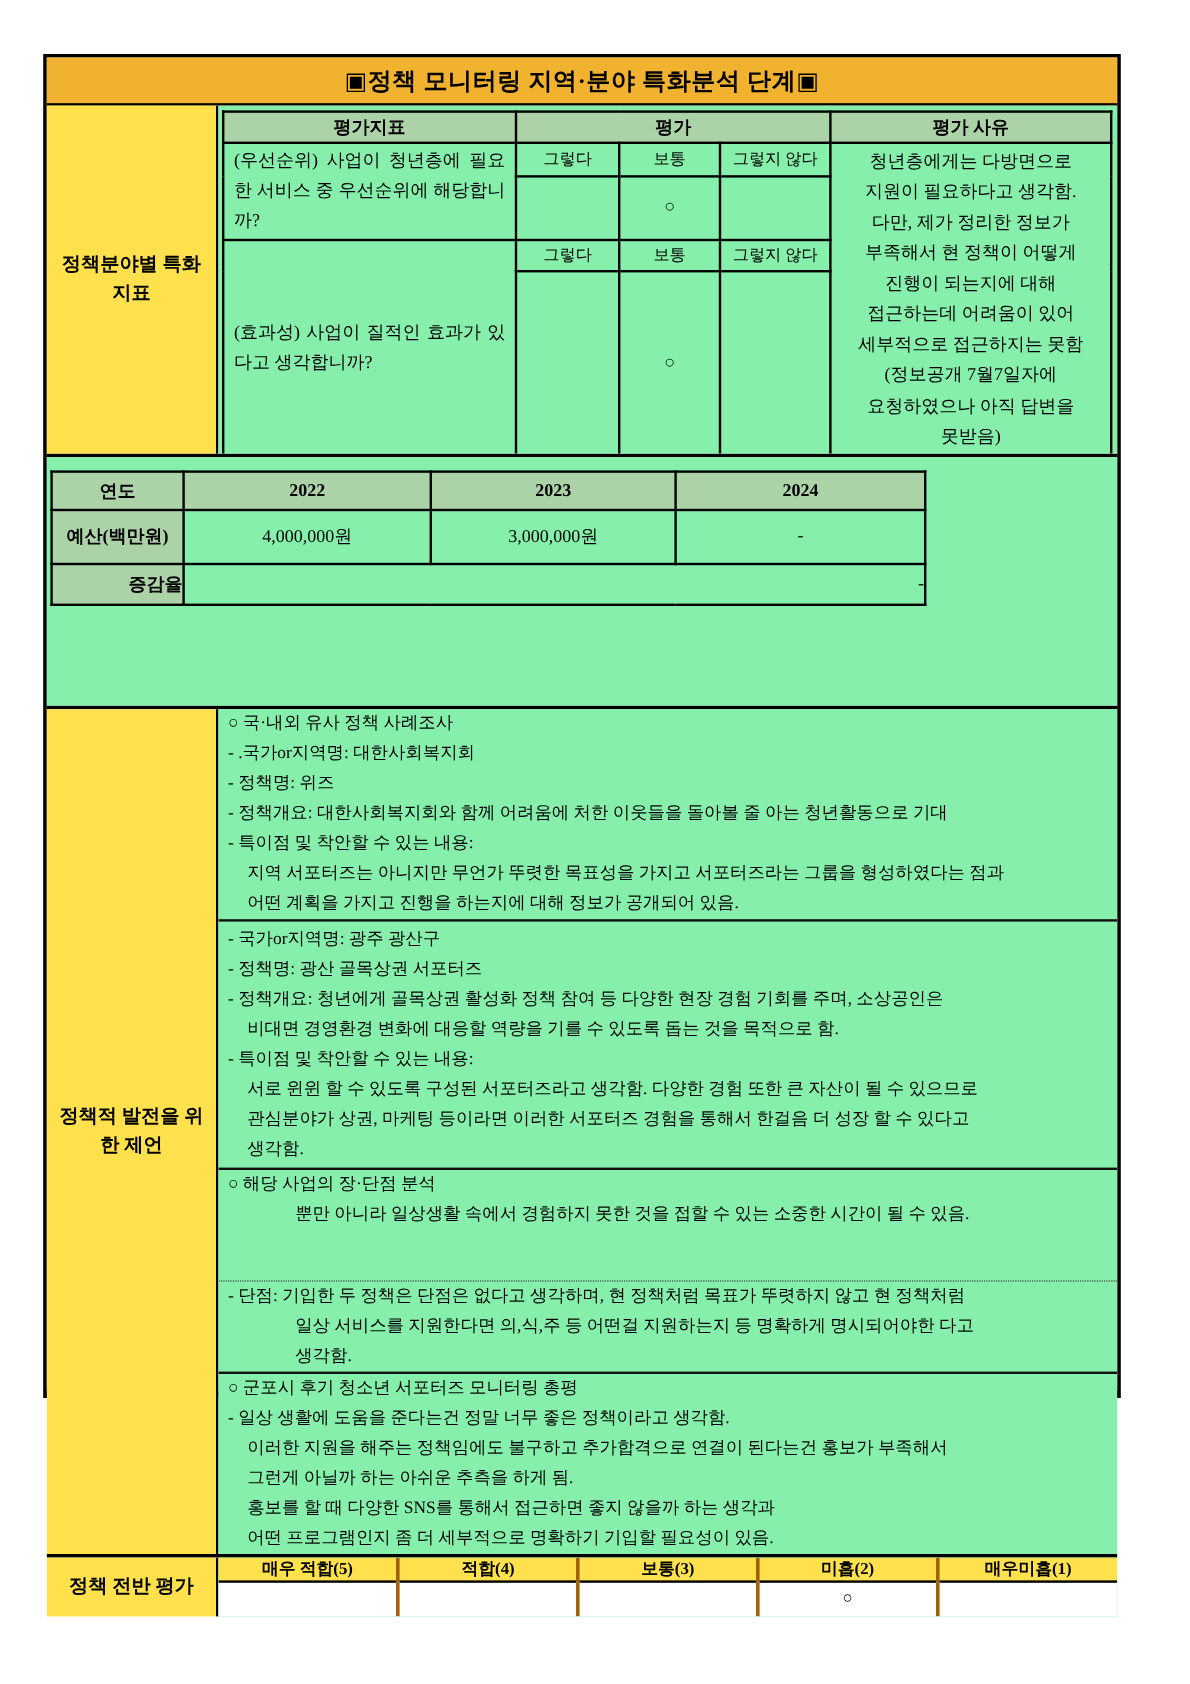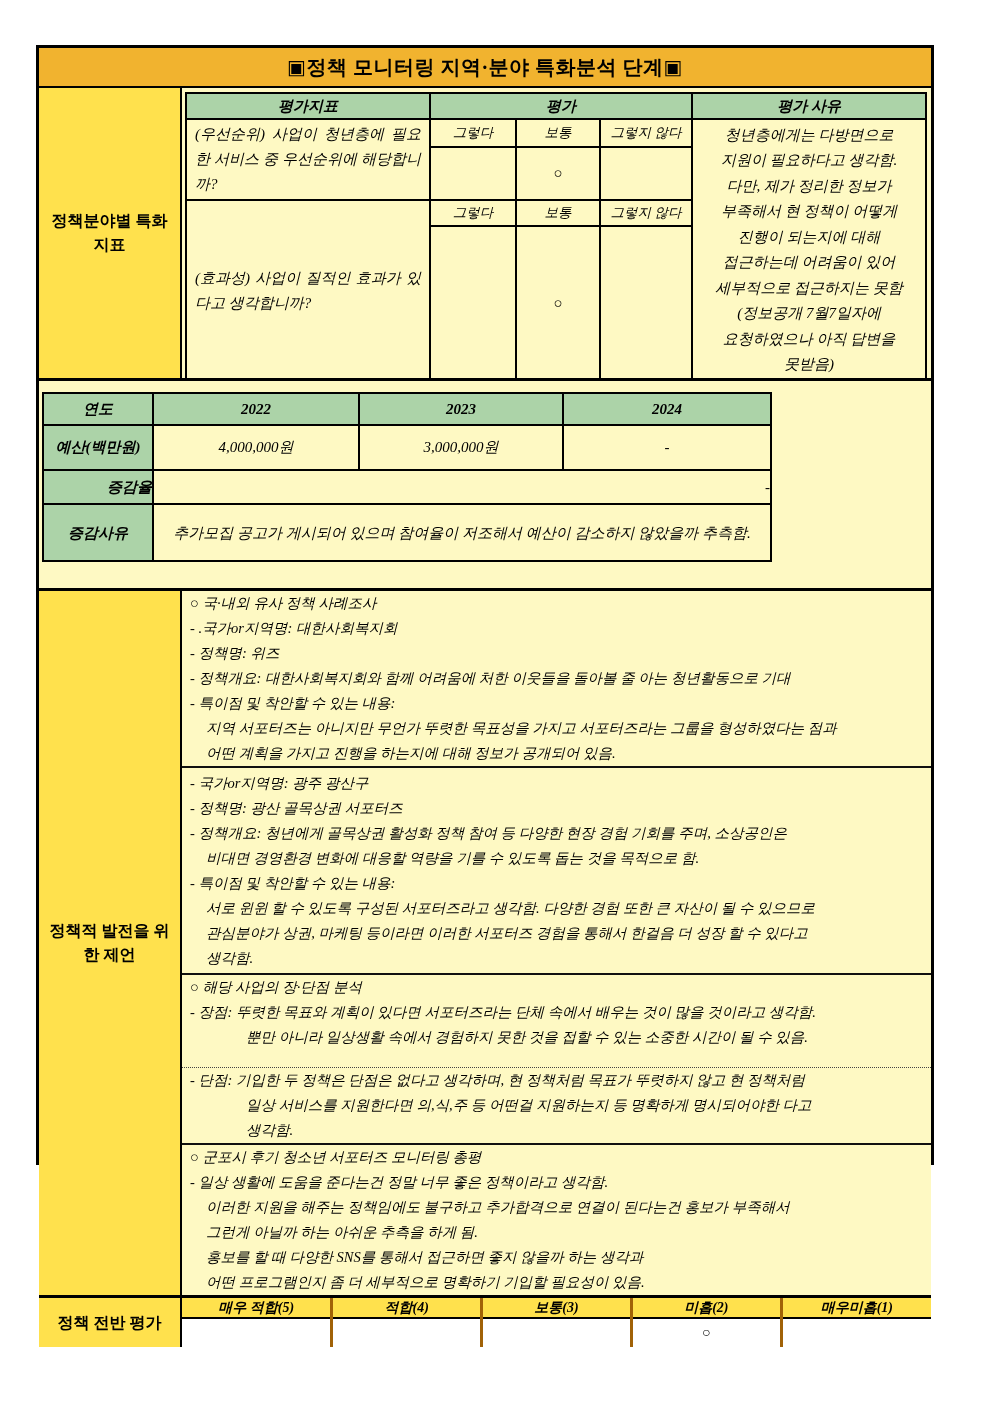--- a/index.html
+++ b/index.html
@@ -21,21 +21,21 @@
     flex:0 0 auto; box-sizing:border-box;
   }
   .sec { display:flex; border-bottom:3px solid #000; box-sizing:border-box; flex:0 0 auto; }
   .sec.last { border-bottom:none; flex:1 1 auto; }
   .side {
     width:143px; flex:0 0 143px; background:#FFE14D; border-right:2px solid #000;
     display:flex; align-items:center; justify-content:center; text-align:center;
     font-weight:bold; font-size:16px; line-height:24px; box-sizing:border-box;
   }
   .side .lbl { max-width:118px; }
-  .content { flex:1 1 auto; background:#fef9c3; position:relative; overflow:hidden;font-style:italic; }
+  .content { flex:1 1 auto; background:#86efac; position:relative; overflow:hidden; }
 
   
   table.t { border-collapse:collapse; table-layout:fixed; }
   table.t td, table.t th { border:2px solid #000; padding:0; box-sizing:border-box; }
   .green { background:#ACD3A8; font-weight:bold; font-size:15px; text-align:center; }
 
   
   .t1 { margin:4px 0 0 3px; width:740px; }
   .t1 .hdr td { height:26px; }
   .t1 .scale td { height:26px; font-size:13.5px; text-align:center; font-weight:normal; }
@@ -149,24 +149,20 @@
         <tr class="r2">
           <td class="green">예산(백만원)</td>
           <td>4,000,000원</td>
           <td>3,000,000원</td>
           <td>-</td>
         </tr>
         <tr class="r3">
           <td class="green">증감율</td>
           <td colspan="3">-</td>
         </tr>
-        <tr class="r4">
-          <td class="green">증감사유</td>
-          <td colspan="3">추가모집 공고가 게시되어 있으며 참여율이 저조해서 예산이 감소하지 않았을까 추측함.</td>
-        </tr>
       </tbody>
         </table>
     </div>
   </div>
 
   <div class="sec" style="height:707px">
     <div class="side">
       <span class="lbl" style="max-width:122px">정책적 발전을 위한 제언</span>
     </div>
     <div class="content s3">
@@ -188,21 +184,20 @@
         <div class="ln i1">비대면 경영환경 변화에 대응할 역량을 기를 수 있도록 돕는 것을 목적으로 함.</div>
         <div class="ln">- 특이점 및 착안할 수 있는 내용:</div>
         <div class="ln i1">서로 윈윈 할 수 있도록 구성된 서포터즈라고 생각함. 다양한 경험 또한 큰 자산이 될 수 있으므로</div>
         <div class="ln i1">관심분야가 상권, 마케팅 등이라면 이러한 서포터즈 경험을 통해서 한걸음 더 성장 할 수 있다고</div>
         <div class="ln i1">생각함.</div>
       </div>
 
       <div class="blk" style="height:170px">
         <div style="height:92px">
           <div class="ln">○ 해당 사업의 장·단점 분석</div>
-          <div class="ln">- 장점: 뚜렷한 목표와 계획이 있다면 서포터즈라는 단체 속에서 배우는 것이 많을 것이라고 생각함.</div>
           <div class="ln i2">뿐만 아니라 일상생활 속에서 경험하지 못한 것을 접할 수 있는 소중한 시간이 될 수 있음.</div>
         </div>
         <div class="dottedTop" style="height:76px">
           <div class="ln">- 단점: 기입한 두 정책은 단점은 없다고 생각하며, 현 정책처럼 목표가 뚜렷하지 않고 현 정책처럼</div>
           <div class="ln i2">일상 서비스를 지원한다면 의,식,주 등 어떤걸 지원하는지 등 명확하게 명시되어야한 다고</div>
           <div class="ln i2">생각함.</div>
         </div>
       </div>
 
       <div class="blk last">

